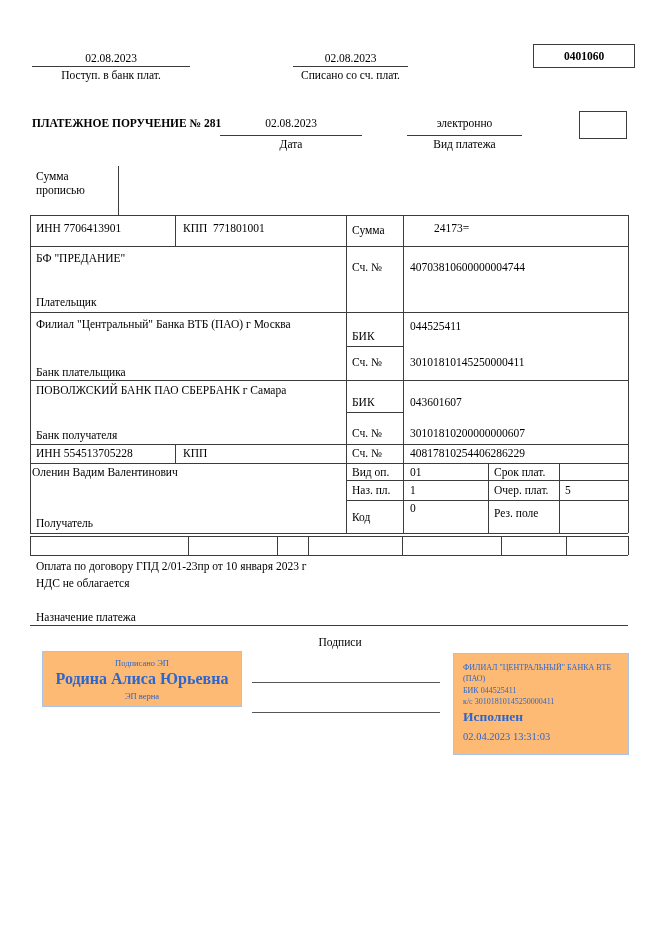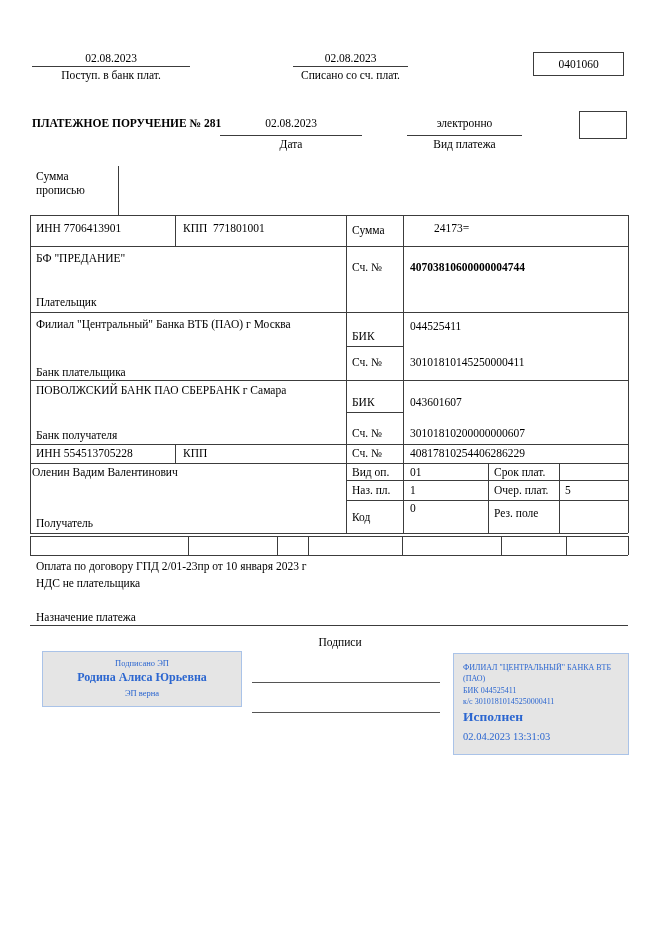--- a/index.html
+++ b/index.html
@@ -6,38 +6,38 @@
   .page{position:relative;width:660px;height:933px;background:#ffffff;
         font-family:"Liberation Serif","DejaVu Serif",serif;font-size:11.5px;color:#000;overflow:hidden;}
   .abs{position:absolute;}
   .hl{position:absolute;height:1px;background:#3c3c3c;}
   .vl{position:absolute;width:1px;background:#3c3c3c;}
   .box{position:absolute;border:1px solid #3c3c3c;box-sizing:border-box;}
   .ctr{text-align:center;}
   .b{font-weight:bold;}
   .pre{white-space:pre;}
   .blue{color:#2b66d0;}
-  .stamp{position:absolute;border:1px solid #aac3e8;box-sizing:border-box;background:#e5e5e5;}
+  .stamp{position:absolute;border:1px solid #aac3e8;box-sizing:border-box;background:#fdba74;}
   .sm{font-size:8.5px;}
   .xs{font-size:8px;line-height:11px;}
 </style>
 </head>
 <body>
 
 <div class="page">
 
   <div class="abs ctr" style="left:32px;top:52px;width:158px;">02.08.2023</div>
   <div class="hl" style="left:32px;top:66px;width:158px;"></div>
   <div class="abs ctr" style="left:32px;top:69px;width:158px;">Поступ. в банк плат.</div>
 
   <div class="abs ctr" style="left:293px;top:52px;width:115px;">02.08.2023</div>
   <div class="hl" style="left:293px;top:66px;width:115px;"></div>
   <div class="abs ctr" style="left:278px;top:69px;width:145px;">Списано со сч. плат.</div>
 
-  <div class="box ctr" style="left:533px;top:52px;width:91px;height:24px;line-height:22px;">0401060</div>
+  <div class="box ctr" style="left:533px;top:44px;width:102px;height:24px;line-height:22px;font-weight:bold;">0401060</div>
 
   <div class="abs b" style="left:32px;top:117px;">ПЛАТЕЖНОЕ ПОРУЧЕНИЕ № 281</div>
   <div class="abs ctr" style="left:220px;top:117px;width:142px;">02.08.2023</div>
   <div class="hl" style="left:220px;top:135px;width:142px;"></div>
   <div class="abs ctr" style="left:220px;top:138px;width:142px;">Дата</div>
   <div class="abs ctr" style="left:407px;top:117px;width:115px;">электронно</div>
   <div class="hl" style="left:407px;top:135px;width:115px;"></div>
   <div class="abs ctr" style="left:407px;top:138px;width:115px;">Вид платежа</div>
   <div class="box" style="left:579px;top:111px;width:48px;height:28px;"></div>
 
@@ -78,21 +78,21 @@
   <div class="vl" style="left:628px;top:536px;height:19px;"></div>
 
   <div class="abs" style="left:36px;top:222px;">ИНН 7706413901</div>
   <div class="abs pre" style="left:183px;top:222px;">КПП  771801001</div>
   <div class="abs" style="left:352px;top:224px;">Сумма</div>
   <div class="abs" style="left:410px;top:222px;margin-left:24px;">24173=</div>
 
   <div class="abs" style="left:36px;top:252px;">БФ "ПРЕДАНИЕ"</div>
   <div class="abs" style="left:36px;top:296px;">Плательщик</div>
   <div class="abs" style="left:352px;top:261px;">Сч. №</div>
-  <div class="abs" style="left:410px;top:261px;font-weight:bold;">40703810600000004744</div>
+  <div class="abs" style="left:410px;top:261px;">40703810600000004744</div>
 
   <div class="abs" style="left:36px;top:318px;">Филиал "Центральный" Банка ВТБ (ПАО) г Москва</div>
   <div class="abs" style="left:36px;top:366px;">Банк плательщика</div>
   <div class="abs" style="left:352px;top:330px;">БИК</div>
   <div class="abs" style="left:410px;top:320px;">044525411</div>
   <div class="abs" style="left:352px;top:356px;">Сч. №</div>
   <div class="abs" style="left:410px;top:356px;">30101810145250000411</div>
 
   <div class="abs" style="left:36px;top:384px;">ПОВОЛЖСКИЙ БАНК ПАО СБЕРБАНК г Самара</div>
   <div class="abs" style="left:36px;top:429px;">Банк получателя</div>
@@ -118,29 +118,29 @@
   <div class="abs" style="left:410px;top:484px;">1</div>
   <div class="abs" style="left:494px;top:484px;">Очер. плат.</div>
   <div class="abs" style="left:565px;top:484px;">5</div>
 
   <div class="abs" style="left:352px;top:511px;">Код</div>
   <div class="abs" style="left:410px;top:502px;">0</div>
   <div class="abs" style="left:494px;top:507px;">Рез. поле</div>
   <div class="abs" style="left:565px;top:507px;"></div>
 
   <div class="abs" style="left:36px;top:560px;">Оплата по договору ГПД 2/01-23пр от 10 января 2023 г</div>
-  <div class="abs" style="left:36px;top:577px;">НДС не плательщика</div>
+  <div class="abs" style="left:36px;top:577px;">НДС не облагается</div>
   <div class="abs" style="left:36px;top:611px;">Назначение платежа</div>
   <div class="hl" style="left:30px;top:625px;width:598px;"></div>
   <div class="abs ctr" style="left:250px;top:636px;width:180px;">Подписи</div>
   <div class="abs ctr" style="left:434px;top:652px;width:180px;">Отметки банка</div>
 
   <div class="stamp" style="left:42px;top:651px;width:200px;height:56px;">
     <div class="ctr blue sm" style="margin-top:6px;">Подписано ЭП</div>
-    <div class="ctr blue b" style="font-size:12px;margin-top:2px;">Родина Алиса Юрьевна</div>
+    <div class="ctr blue b" style="font-size:16px;margin-top:2px;">Родина Алиса Юрьевна</div>
     <div class="ctr blue sm" style="margin-top:3px;">ЭП верна</div>
   </div>
 
   <div class="hl" style="left:252px;top:682px;width:188px;background:#555;"></div>
   <div class="hl" style="left:252px;top:712px;width:188px;background:#555;"></div>
 
   <div class="stamp" style="left:453px;top:653px;width:176px;height:102px;">
     <div class="blue xs" style="position:absolute;left:9px;top:8px;width:150px;">ФИЛИАЛ "ЦЕНТРАЛЬНЫЙ" БАНКА ВТБ (ПАО)</div>
     <div class="blue xs" style="position:absolute;left:9px;top:31px;">БИК 044525411</div>
     <div class="blue xs" style="position:absolute;left:9px;top:42px;">к/с 30101810145250000411</div>

